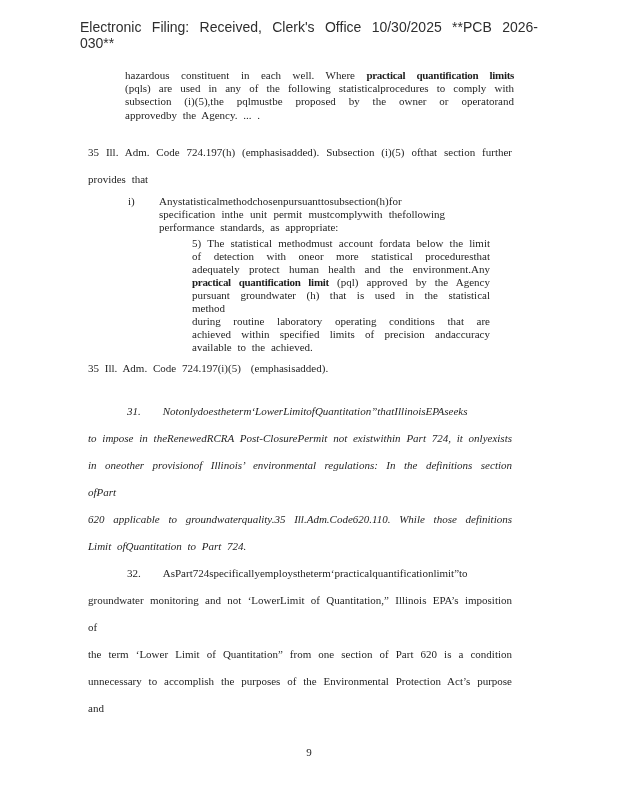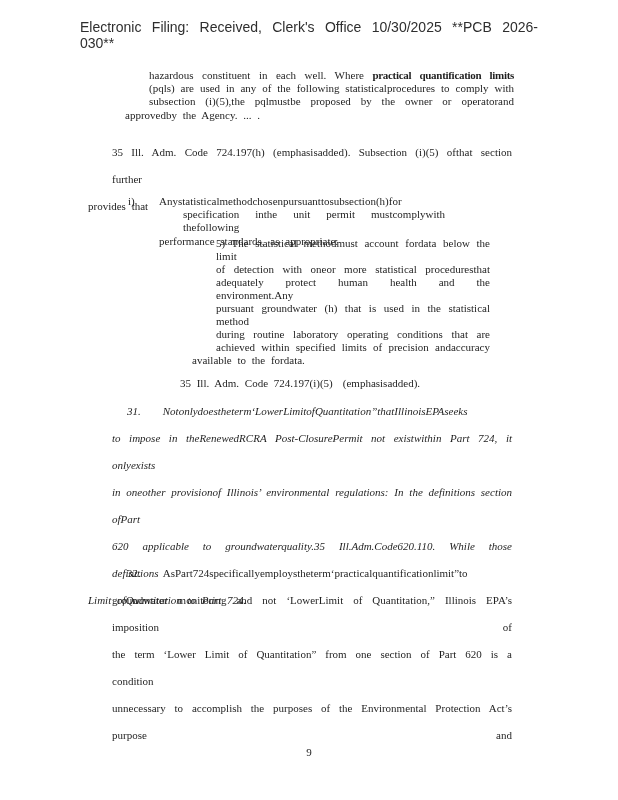--- a/index.html
+++ b/index.html
@@ -21,30 +21,30 @@
     top: 19px;
     width: 458px;
     font-family: "Liberation Sans", "DejaVu Sans", sans-serif;
     font-size: 14px;
     color: #2e2e2e;
     text-align: justify;
     text-align-last: justify;
     word-spacing: 4px;
   }
   .tline { min-height: 1em; white-space: normal; }
-  .tline.just { text-align: justify; text-align-last: justify; margin-left: 24px; }
+  .tline.just { text-align: justify; text-align-last: justify; }
   .bold { font-weight: bold; letter-spacing: -0.3px; }
   .gap { display: inline-block; height: 1px; }
 
   .quote-h  { position: absolute; left: 125px; top: 69px;  width: 389px; line-height: 13.2px; }
   .cite-h   { position: absolute; left: 88px;  top: 139px; width: 424px; line-height: 27px; }
   .item-i-label { position: absolute; left: 128px; top: 195px; }
   .item-i   { position: absolute; left: 159px; top: 195px; width: 286px; line-height: 13.2px; }
   .item-5   { position: absolute; left: 192px; top: 237px; width: 298px; line-height: 13px; }
-  .cite-i5  { position: absolute; left: 88px;  top: 377px; width: 424px; text-align: center; }
+  .cite-i5  { position: absolute; left: 88px;  top: 362px; width: 424px; }
   .para-31  { position: absolute; left: 88px;  top: 398px; width: 424px; line-height: 27px; font-style: italic; }
   .para-32  { position: absolute; left: 88px;  top: 560px; width: 424px; line-height: 27px; }
   .pageno {
     position: absolute;
     left: 0;
     top: 746px;
     width: 618px;
     text-align: center;
     color: #1f1f1f;
   }
@@ -73,24 +73,25 @@
   <div class="item-i">
       <div class="tline"><span>Anystatisticalmethodchosenpursuanttosubsection(h)for</span></div>
       <div class="tline just"><span>specification inthe unit permit mustcomplywith thefollowing</span></div>
       <div class="tline"><span>performance standards, as appropriate:</span></div>
     </div>
 
   <div class="item-5">
       <div class="tline just"><span>5) The statistical methodmust account fordata below the limit</span></div>
       <div class="tline just"><span>of detection with oneor more statistical proceduresthat</span></div>
       <div class="tline just"><span>adequately protect human health and the environment.Any</span></div>
+      <div class="tline just"><span class="bold">practical quantification limit</span><span> (pql) approved by the Agency</span></div>
       <div class="tline just"><span>pursuant groundwater (h) that is used in the statistical method</span></div>
       <div class="tline just"><span>during routine laboratory operating conditions that are</span></div>
       <div class="tline just"><span>achieved within specified limits of precision andaccuracy</span></div>
-      <div class="tline"><span>available to the fordata.</span></div>
+      <div class="tline"><span>available to the achieved.</span></div>
     </div>
 
   <div class="cite-i5">
       <div class="tline"><span>35 Ill. Adm. Code 724.197(i)(5)</span><span class="gap" style="width: 10px;"></span><span>(emphasisadded).</span></div>
     </div>
 
   <div class="para-31">
       <div class="tline"><span class="gap" style="width: 39px;"></span><span>31.</span><span class="gap" style="width: 22px;"></span><span>Notonlydoestheterm‘LowerLimitofQuantitation”thatIllinoisEPAseeks</span></div>
       <div class="tline just"><span>to impose in theRenewedRCRA Post-ClosurePermit not existwithin Part 724, it onlyexists</span></div>
       <div class="tline just"><span>in oneother provisionof Illinois’ environmental regulations: In the definitions section ofPart</span></div>

